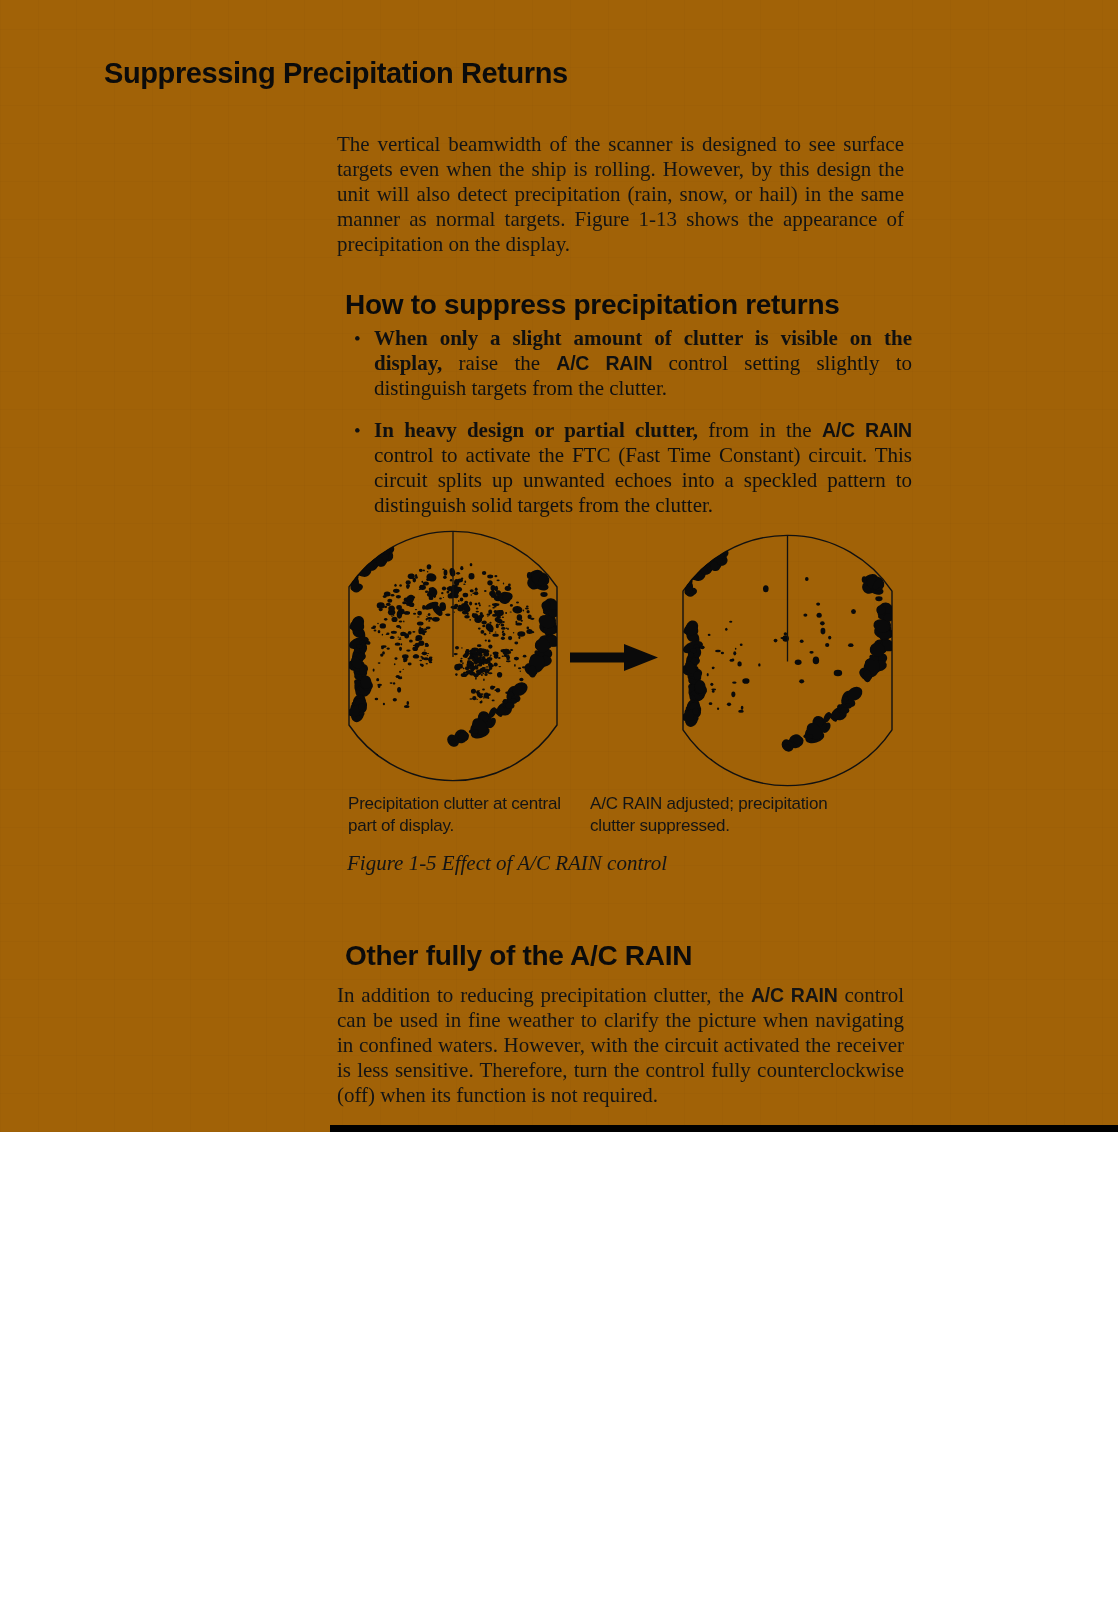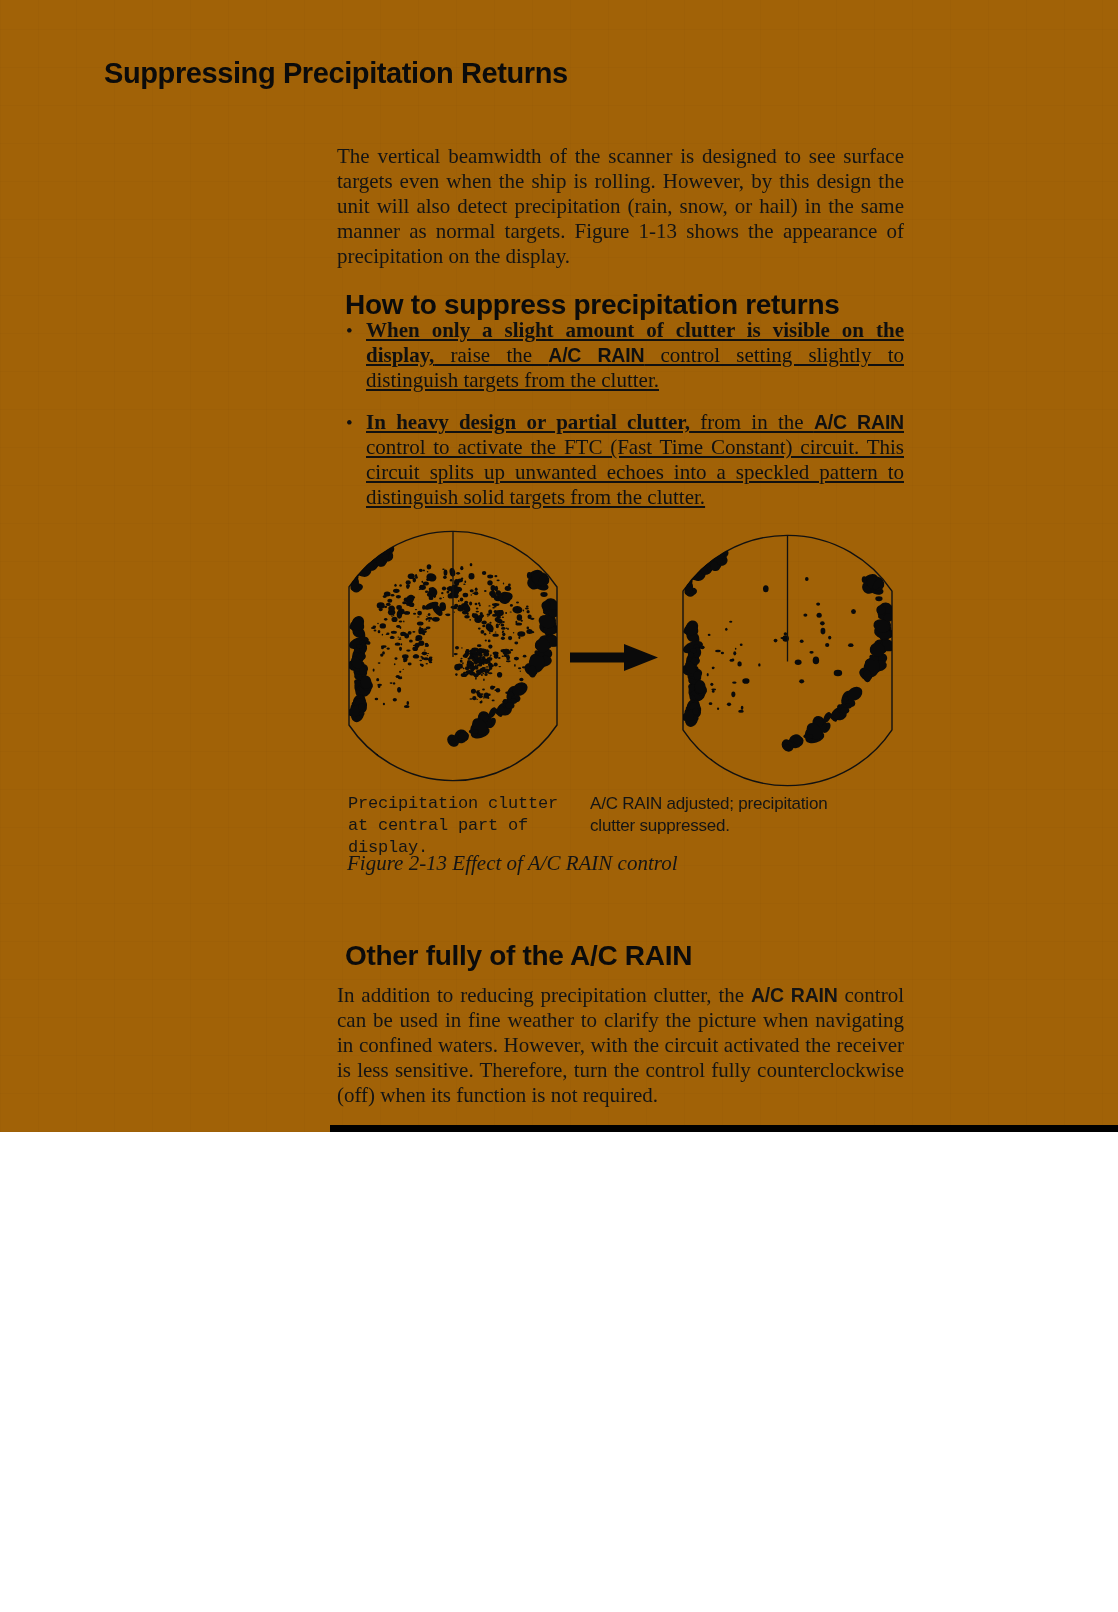--- a/index.html
+++ b/index.html
@@ -13,46 +13,46 @@
     background-image:
       repeating-linear-gradient(0deg, rgba(0,0,0,0.018) 0 1px, transparent 1px 38px),
       repeating-linear-gradient(90deg, rgba(0,0,0,0.018) 0 1px, transparent 1px 38px);
   }
   .page-title{
     position:absolute;left:104px;top:38px;
     font-family:"Liberation Sans",sans-serif;font-weight:bold;
     font-size:29px;letter-spacing:-0.4px;color:#0b0b0b;
   }
   .body-text{font-size:21px;line-height:25px;text-align:justify;color:#141414;}
-  .intro{position:absolute;left:337px;top:123px;width:567px;}
+  .intro{position:absolute;left:337px;top:111px;width:567px;}
   .h2{
     position:absolute;font-family:"Liberation Sans",sans-serif;font-weight:bold;
     font-size:28px;letter-spacing:-0.3px;color:#0b0b0b;
   }
   #h2-how{left:345px;top:266px;}
   #h2-other{left:345px;top:917px;}
-  .bullets{position:absolute;left:337px;top:318px;width:567px;margin:0;padding:0;text-decoration:underline;}
+  .bullets{position:absolute;left:337px;top:318px;width:567px;margin:8px;padding:0;}
   .bullets li{
     list-style:none;position:relative;padding-left:29px;margin:0 0 17px 0;
     font-size:21px;line-height:25px;text-align:justify;
   }
   .bullets li::before{
     content:"\2022";position:absolute;left:9px;top:0;font-size:19px;line-height:25px;
   }
   .lead{font-weight:bold;}
   .ctrl{font-family:"Liberation Sans",sans-serif;font-weight:bold;font-size:19.5px;letter-spacing:-0.2px;}
   .radar{position:absolute;}
   #radar-before{left:348px;top:530px;}
   #radar-after{left:682px;top:534px;}
   .arrow-wrap{position:absolute;left:570px;top:644px;width:88px;height:27px;}
   .fig-label{
     position:absolute;font-family:"Liberation Sans",sans-serif;
     font-size:17px;line-height:22px;letter-spacing:-0.2px;color:#141414;
   }
-  #label-before{left:348px;top:793px;width:238px;font-family:Liberation Mono, monospace;}
+  #label-before{left:348px;top:793px;width:238px;}
   #label-after{left:590px;top:793px;width:272px;}
   .fig-caption{
     position:absolute;left:347px;top:851px;font-style:italic;font-size:21px;color:#141414;
   }
   .para2{position:absolute;left:337px;top:962px;width:567px;}
   .page-number{
     position:absolute;left:839px;top:1331px;
     font-family:"Liberation Sans",sans-serif;font-weight:bold;font-size:16px;
     letter-spacing:1px;color:#0b0b0b;
   }
@@ -1026,21 +1026,21 @@
           <ellipse cx="30.9" cy="133.5" rx="1.3" ry="1.3" fill="#0a0a0a"></ellipse>
           <ellipse cx="83.4" cy="54.5" rx="2.8" ry="3.5" fill="#0a0a0a"></ellipse>
           <ellipse cx="44.1" cy="94.9" rx="1.2" ry="1.5" fill="#0a0a0a"></ellipse>
           <ellipse cx="155.2" cy="138.4" rx="4.2" ry="3.2" fill="#0a0a0a"></ellipse>
         </g>
       <line x1="105" y1="2" x2="105" y2="127" stroke="#111" stroke-width="1.3"></line>
     </svg>
 
     <div class="fig-label" id="label-before">Precipitation clutter at central part of display.</div>
     <div class="fig-label" id="label-after">A/C RAIN adjusted; precipitation clutter suppressed.</div>
-    <div class="fig-caption">Figure 2-13 Effect of A/C RAIN control</div>
+    <div class="fig-caption">Figure 1-5 Effect of A/C RAIN control</div>
   </div>
 
   <h2 class="h2" id="h2-other">Other fully of the A/C RAIN</h2>
 
   <p class="para2 body-text">
     <span>In addition to reducing precipitation clutter, the </span><span class="ctrl">A/C RAIN</span><span> control can be used in fine weather to clarify the picture when navigating in confined waters. However, with the circuit activated the receiver is less sensitive. Therefore, turn the control fully counterclockwise (off) when its function is not required.</span>
   </p>
 
   <div class="speck"></div>
   <div class="page-number">1 – 17</div>

